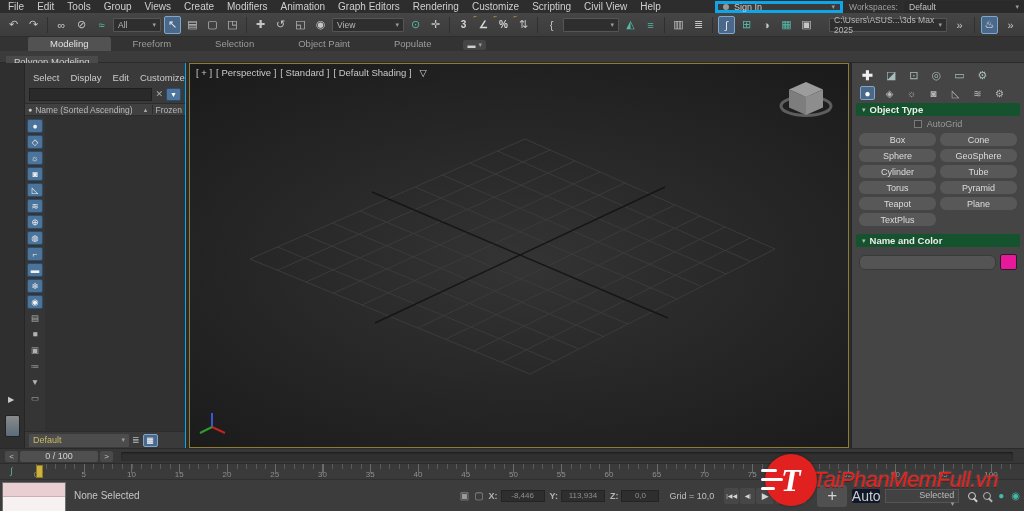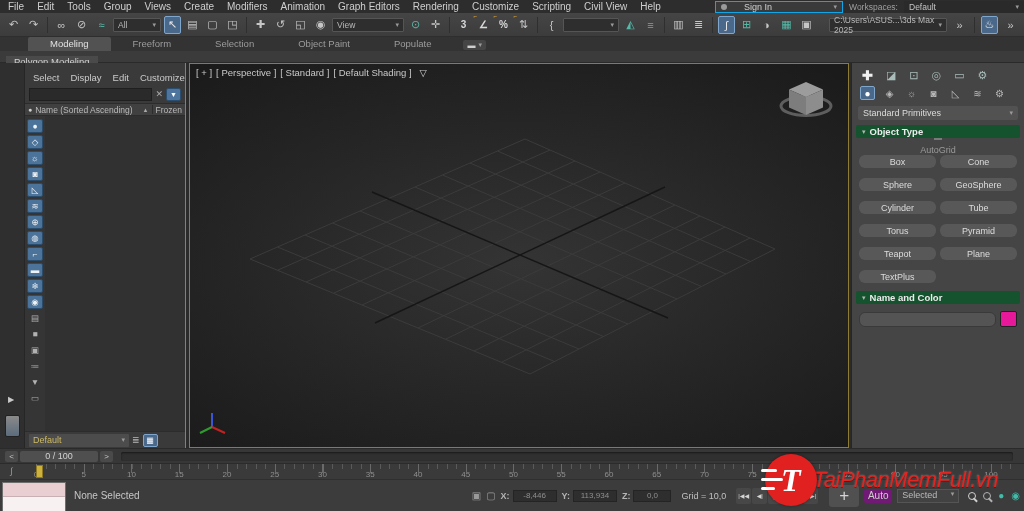--- a/index.html
+++ b/index.html
@@ -4,22 +4,22 @@
 <style>
   * { margin:0; padding:0; box-sizing:border-box; }
   html,body { width:1024px; height:511px; overflow:hidden; background:#2b2b2b;
     font-family:"Liberation Sans", sans-serif; }
 
   
   .menubar { position:absolute; top:0; left:0; width:1024px; height:13px; background:#2d2d2d;
     display:flex; align-items:center; gap:13px; padding-left:8px; z-index:5; }
   .menubar .mi { font-size:10px; color:#cfcfcf; cursor:default; white-space:nowrap; }
   .account { position:absolute; right:0; top:0; height:13px; display:flex; align-items:center; gap:6px; }
-  .signin-box { width:128px; height:12px; background:#3a3a3a; border:1px solid #0ea5e9;
-    display:flex; align-items:center; gap:17px; padding:0 5px; }
+  .signin-box { width:128px; height:12px; background:#3a3a3a; border:3px solid #0ea5e9;
+    display:flex; align-items:center; gap:5px; padding:0 5px; }
   .avatar-dot { width:6px; height:6px; border-radius:50%; background:#9a9a9a; }
   .signin-box .lbl { font-size:9px; color:#d0d0d0; flex:1; }
   .ws-label { font-size:8.5px; color:#9f9f9f; }
   .ws-value { width:120px; height:12px; background:#2a2a2a; font-size:8.5px; color:#c4c4c4;
     display:flex; align-items:center; justify-content:space-between; padding:0 5px; }
   .caret { font-size:7px; color:#9a9a9a; }
 
   
   .toolbar { position:absolute; top:13px; left:0; width:1024px; height:24px;
     background:linear-gradient(#454545,#3c3c3c); display:flex; align-items:center; gap:3px;
@@ -102,24 +102,24 @@
   .cp-cats { height:18px; display:flex; align-items:center; gap:7px; padding:2px 8px 0; }
   .cp-cat { font-size:10px; color:#b8b8b8; width:15px; height:14px; display:flex; align-items:center;
     justify-content:center; }
   .cp-cat.active { background:#49688a; border:1px solid #7fa6cc; border-radius:2px; color:#fff; }
   .cp-drop { margin:5px 6px 3px; height:14px; background:#525252; border-radius:2px; display:flex;
     align-items:center; justify-content:space-between; padding:0 5px; font-size:9px; color:#dcdcdc; }
   .rollout { margin:2px 4px 0; height:13px; background:#14532d; border-radius:2px; display:flex;
     align-items:center; gap:4px; padding:0 6px; }
   .rollout .arrow { font-size:7px; color:#b5b5b5; }
   .rollout .title { font-size:9.5px; font-weight:bold; color:#ececec; }
-  .autogrid-row { height:16px; display:flex; align-items:center; justify-content:center; gap:5px;flex-direction:column; }
+  .autogrid-row { height:16px; display:flex; align-items:center; justify-content:center; gap:5px; }
   .cbx { width:8px; height:8px; border:1px solid #7a7a7a; background:#3d3d3d; }
   .autogrid-lbl { font-size:9px; color:#9a9a9a; }
-  .btn-grid { display:grid; grid-template-columns:1fr 1fr; gap:10px 4px; margin:1px 7px; }
+  .btn-grid { display:grid; grid-template-columns:1fr 1fr; gap:3px 4px; margin:1px 7px; }
   .prim-btn { height:13px; background:#585858; border-radius:6px; font-size:9px; color:#dcdcdc;
     display:flex; align-items:center; justify-content:center; }
   .nc-body { height:24px; display:flex; align-items:center; gap:4px; padding:0 7px; margin-top:3px; }
   .nc-input { flex:1; height:15px; background:#545454; border-radius:6px; border:1px solid #3a3a3a; }
   .nc-swatch { width:17px; height:16px; border:1px solid #222; border-radius:2px; }
 
   
   .timeslider { position:absolute; top:448px; left:0; width:1024px; height:15px; background:#373737;
     border-top:1px solid #2a2a2a; display:flex; align-items:center; padding:0 5px; gap:2px; }
   .ts-btn { width:13px; height:11px; background:#4a4a4a; border-radius:2px; font-size:8px; color:#c9c9c9;
@@ -152,24 +152,24 @@
   .coord .lbl { font-size:9px; font-weight:bold; color:#b5b5b5; }
   .coord .fld { width:44px; height:12px; background:#2e2e2e; border:1px solid #242424; font-size:8px;
     color:#8f8f8f; display:flex; align-items:center; justify-content:center; }
   .gridlbl { font-size:9px; color:#c0c0c0; margin:0 5px; white-space:nowrap; }
   .transport { display:flex; gap:1px; }
   .tr-btn { min-width:15px; height:16px; background:#474747; border-radius:2px; font-size:6px;
     color:#d4d4d4; display:flex; align-items:center; justify-content:center; }
   .tr-btn.play { min-width:18px; font-size:9px; }
   .key-btn { width:30px; height:22px; background:#505050; border-radius:3px; font-size:17px; color:#d4d4d4;
     display:flex; align-items:center; justify-content:center; margin-left:6px; }
-  .auto-btn { width:28px; height:14px; background:#701a75; border-radius:2px; font-size:10px; color:#cccccc;
+  .auto-btn { width:28px; height:14px; background:#0f172a; border-radius:2px; font-size:14px; color:#cccccc;
     display:flex; align-items:center; justify-content:center; }
-  .sel-drop { width:62px; height:14px; background:#424242; border:1px solid #555; display:flex;
-    align-items:flex-start; justify-content:space-between; padding:0 4px; font-size:9px; color:#bbbbbb; }
+  .sel-drop { width:74px; height:14px; background:#424242; border:1px solid #555; display:flex;
+    align-items:flex-end; justify-content:space-between; padding:0 4px; font-size:9px; color:#bbbbbb;flex-direction:column; }
   .nav-icons { display:flex; align-items:center; gap:7px; margin-left:4px; }
   .mag { width:8px; height:8px; border:1.5px solid #cfcfcf; border-radius:50%; position:relative; }
   .mag::after { content:""; position:absolute; width:5px; height:1.5px; background:#cfcfcf;
     transform:rotate(45deg); bottom:-2px; right:-3px; }
   .teal-dot { font-size:10px; color:#3fbcaa; }
 
   
   .watermark { position:absolute; right:26px; bottom:5px; display:flex; align-items:center; z-index:50; }
   .wm-logo { width:52px; height:52px; background:#e02120; border-radius:50%; position:relative;
     display:flex; align-items:center; justify-content:center; box-shadow:0 0 3px rgba(0,0,0,.4); }
@@ -417,24 +417,20 @@
     </div>
     <div class="cp-cats">
       <span class="cp-cat active">●</span>
       <span class="cp-cat">◈</span>
       <span class="cp-cat">☼</span>
       <span class="cp-cat">◙</span>
       <span class="cp-cat">◺</span>
       <span class="cp-cat">≋</span>
       <span class="cp-cat">⚙</span>
     </div>
-    <div class="cp-drop">
-      <span>Standard Primitives</span>
-      <span class="caret">▾</span>
-    </div>
     <div class="rollout">
       <span class="arrow">▾</span>
       <span class="title">Object Type</span>
     </div>
     <div class="autogrid-row">
       <span class="cbx"></span>
       <span class="autogrid-lbl">AutoGrid</span>
     </div>
     <div class="btn-grid">
       <span class="prim-btn">Box</span>

